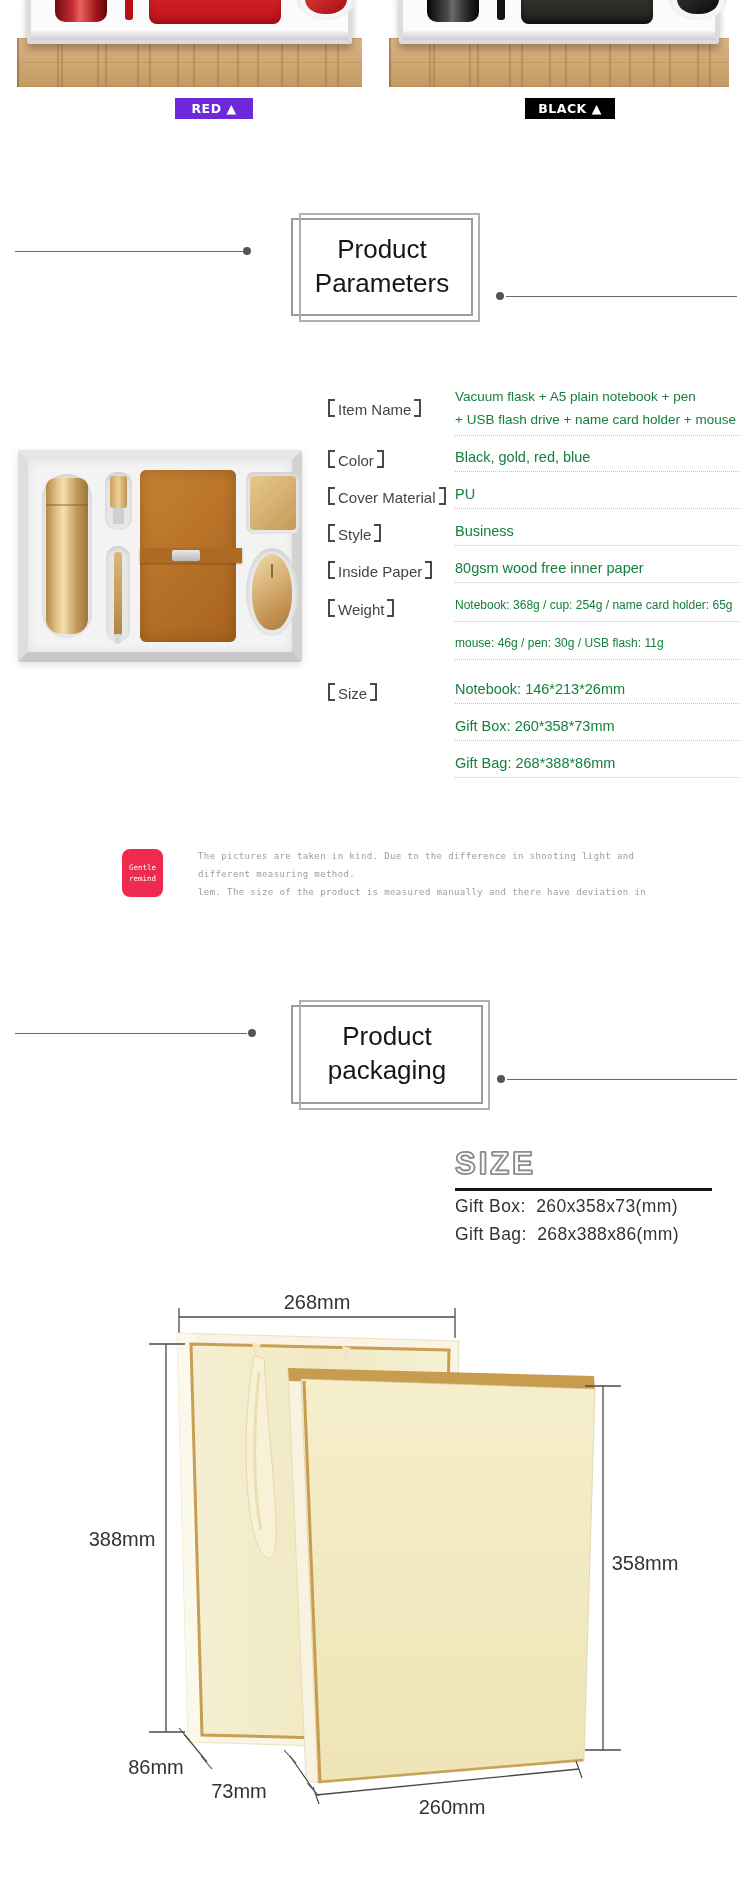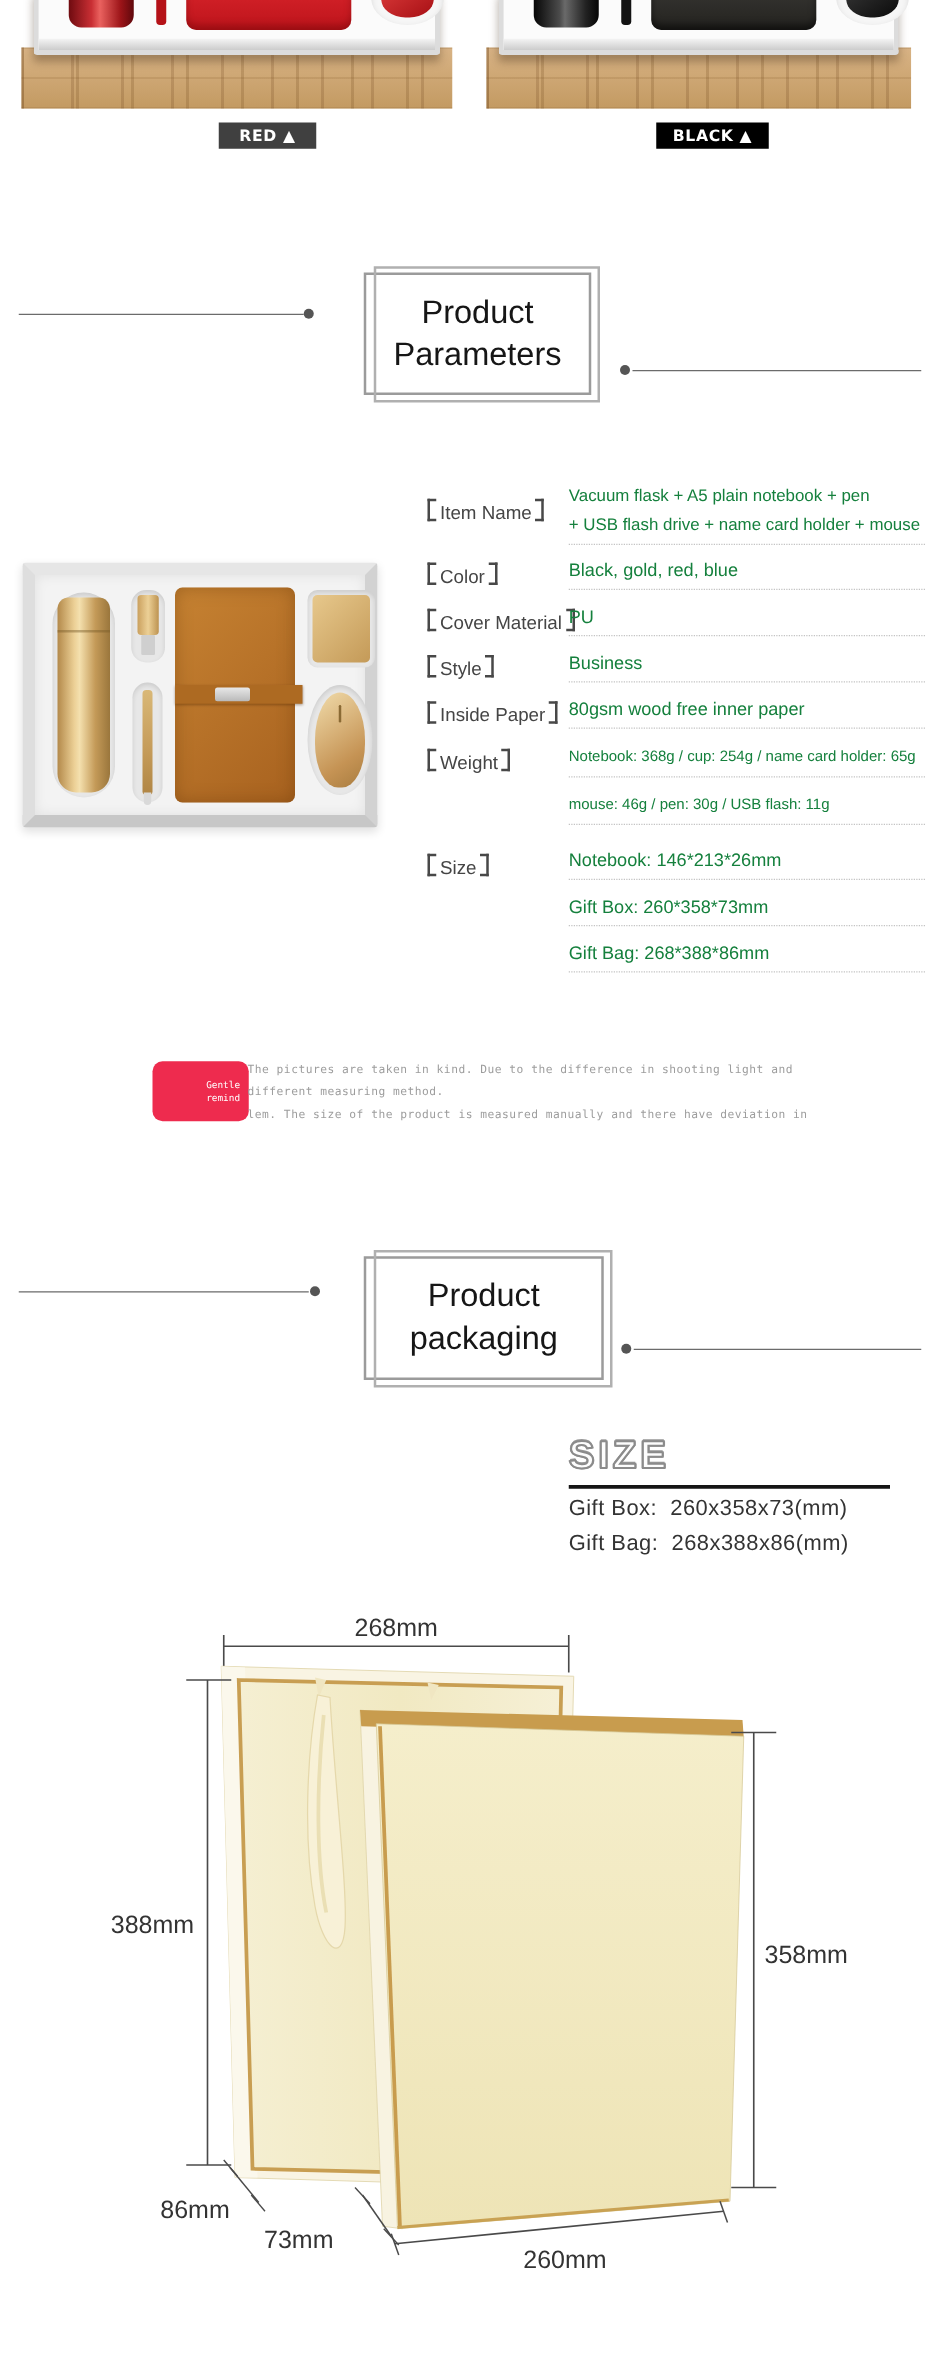--- a/index.html
+++ b/index.html
@@ -69,33 +69,33 @@
         background:linear-gradient(135deg,#c68232,#a8621f);box-shadow:inset 0 0 14px rgba(90,45,0,.35);}
   .g-strap{position:absolute;left:0;right:-6px;top:78px;height:15px;background:#ad6a22;box-shadow:0 1px 2px rgba(70,35,0,.4);}
   .g-buckle{position:absolute;left:32px;top:80px;width:28px;height:11px;background:linear-gradient(#e8e8e8,#b9b9b9);border-radius:2px;}
   .g-card{position:absolute;left:222px;top:16px;width:46px;height:54px;border-radius:4px;
         background:linear-gradient(135deg,#e7c88c,#c49a58);}
   .g-mouse{position:absolute;left:224px;top:94px;width:40px;height:76px;border-radius:50% 50% 46% 46%;
         background:linear-gradient(145deg,#f1dcab,#c59354 70%,#a87c3f);}
   .g-mouse:before{content:"";position:absolute;left:50%;top:10px;width:2px;height:14px;margin-left:-1px;background:#8a6a34;border-radius:2px;}
 
   
-  .plabel{position:absolute;left:342px;font-size:15px;color:#454545;white-space:nowrap;}
+  .plabel{position:absolute;left:328px;font-size:15px;color:#454545;white-space:nowrap;}
   .bk{display:inline-block;width:5px;height:14px;border:2px solid #484848;vertical-align:-2px;}
   .bk-o{border-right:none;margin-right:3px;}
   .bk-c{border-left:none;margin-left:3px;}
   .pv{position:absolute;left:455px;width:285px;border-bottom:1px dotted #c3c3c3;
       font-size:14.5px;color:#15803d;padding-bottom:6px;white-space:nowrap;}
   .pv-2l{line-height:23px;font-size:13.5px;padding-bottom:4px;}
   .pv-s{font-size:12px;padding-bottom:9px;}
 
   
   .remind-badge{position:absolute;left:122px;top:849px;width:41px;height:48px;border-radius:8px;
       display:flex;flex-direction:column;align-items:center;justify-content:center;
-      color:#fff;font-family:"DejaVu Sans Mono",monospace;font-size:7.5px;line-height:11px;padding-left:36px;}
+      color:#fff;font-family:"DejaVu Sans Mono",monospace;font-size:7.5px;line-height:11px;}
   .remind-text{position:absolute;left:198px;top:847px;width:450px;
       font-family:"DejaVu Sans Mono",monospace;font-size:9px;line-height:18.2px;
       letter-spacing:.4px;color:#9d9d9d;white-space:nowrap;}
 
   
   .size-head{position:absolute;left:455px;top:1146px;font-size:31px;font-weight:800;
       letter-spacing:3px;color:#fdfdfd;-webkit-text-stroke:1.6px #8b8b8b;
       text-shadow:1px 0 #999,-1px 0 #999,0 1px #999,0 -1px #999;}
   .size-underline{position:absolute;left:455px;top:1188px;width:257px;height:3px;background:#151515;}
   .size-line{position:absolute;left:455px;font-size:17.5px;color:#333;letter-spacing:.4px;white-space:pre;}
@@ -124,21 +124,21 @@
     <div class="tray">
       <div class="item flask-blk"></div>
       <div class="item pen-blk"></div>
       <div class="item nb-blk"></div>
       <div class="item mouse-slot"></div>
       <div class="item mouse-blk"></div>
       <div class="tray-rim"></div>
     </div>
   </div>
 
-  <div class="variant-badge" style="left: 175px; top: 98px; width: 78px; height: 21px; background: #404040;" title="RED ▲">
+  <div class="variant-badge" style="left: 175px; top: 98px; width: 78px; height: 21px; background: #6d28d9;" title="RED ▲">
     <span>RED ▲</span>
   </div>
   <div class="variant-badge" style="left: 525px; top: 98px; width: 90px; height: 21px; background: rgb(0, 0, 0);" title="BLACK ▲">
     <span>BLACK ▲</span>
   </div>
 
   <div class="deco-line" style="left:15px;top:251px;width:228px;"></div>
   <div class="deco-dot" style="left:243px;top:247px;"></div>
   <div class="tbox pad" style="left:291px;top:218px;width:178px;height:82px;padding-top:12px;">
     <span class="tt">Product</span>

